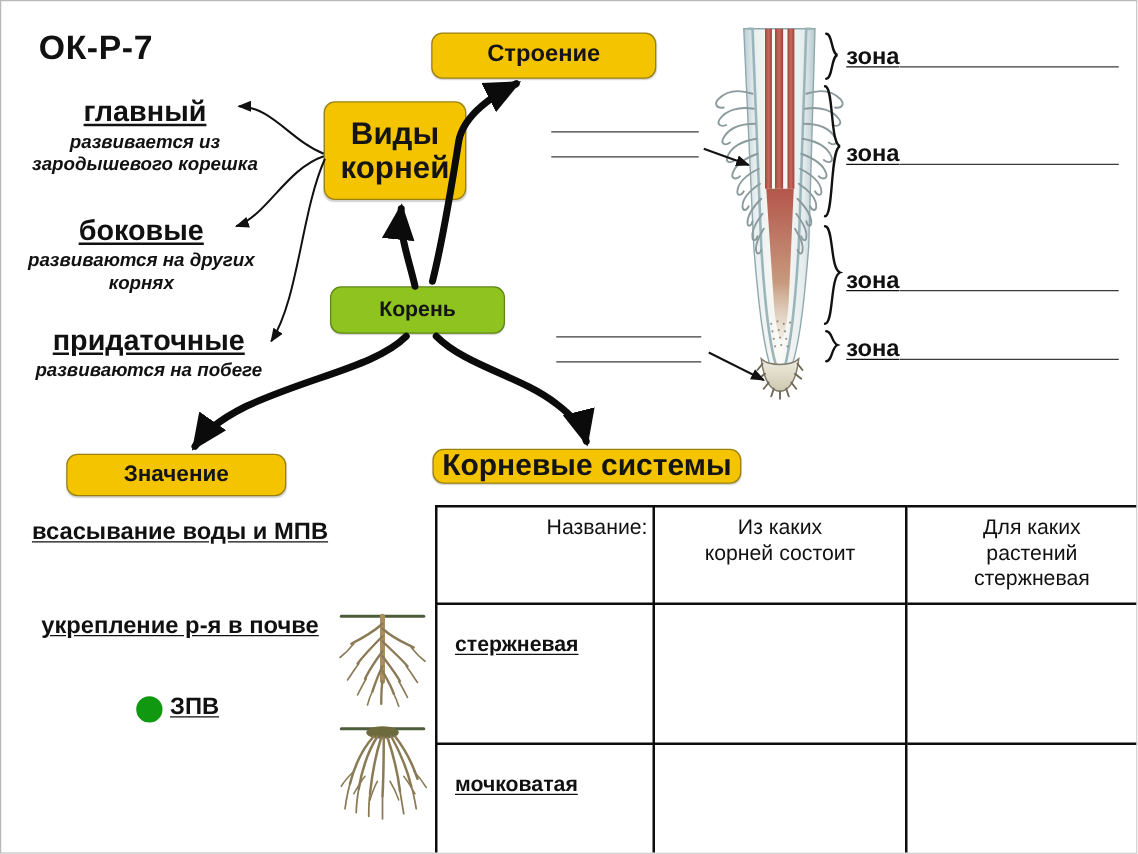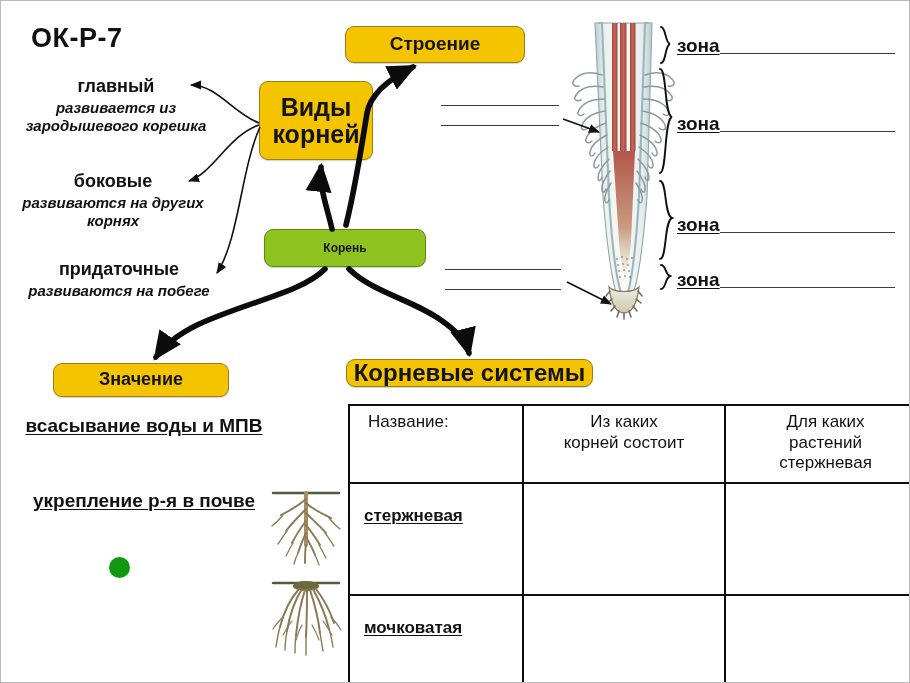--- a/index.html
+++ b/index.html
@@ -36,28 +36,29 @@
     color:#141414;
     line-height:1.08;
     box-sizing:border-box;
     box-shadow:0 1px 1px rgba(0,0,0,.18);
   }
   .node.yellow{background:#F5C400;border-color:#9a8210;}
   .node.green{background:#8FC31F;border-color:#5d8712;}
 
   #node-stroenie{left:344px;top:25px;width:180px;height:37px;font-size:19px;}
   #node-vidy{left:258px;top:80px;width:114px;height:79px;font-size:25px;}
-  #node-koren{left:263px;top:228px;width:162px;height:38px;font-size:12px;}
+  #node-koren{left:263px;top:228px;width:140px;height:38px;font-size:17px;}
   #node-znachenie{left:52px;top:362px;width:176px;height:34px;font-size:18px;}
   #node-sistemy{left:345px;top:358px;width:247px;height:28px;font-size:24px;}
 
   
   .branch{position:absolute;text-align:center;color:#111;}
   .branch .head{
-    font-size:18px;font-weight:bold;
+    font-size:23px;font-weight:bold;
+    text-decoration:underline;
     text-underline-offset:2px;
     white-space:nowrap;
   }
   .branch .sub{
     font-size:15px;font-weight:bold;font-style:italic;
     line-height:1.22;margin-top:2px;text-align:center;
   }
   #branch-glavny{left:20px;top:75px;width:190px;}
   #branch-bokovye{left:14px;top:170px;width:196px;}
   #branch-pridatochnye{left:14px;top:258px;width:208px;}
@@ -116,21 +117,21 @@
     border:2px solid #0d0d0d;
     color:#111;
     font-weight:normal;
     vertical-align:top;
     padding:6px 4px 0 4px;
   }
   #rs-table thead td{
     text-align:center;font-size:17px;line-height:1.22;
     height:70px;vertical-align:top;
   }
-  #rs-table thead td.left-head{text-align:left;padding-left:18px;}
+  #rs-table thead td.left-head{text-align:right;padding-left:18px;}
   #rs-table tbody td{height:88px;}
   #rs-table tbody td.rowname{
     font-size:17px;font-weight:bold;
     text-decoration:underline;text-underline-offset:2px;
     padding-left:14px;padding-top:22px;
   }
   #rs-table .c1{width:150px;}
   #rs-table .c2{width:192px;}
   #rs-table .c3{width:191px;}
 
@@ -171,20 +172,21 @@
   </div>
 
   <div class="branch" id="branch-pridatochnye">
     <div class="head">придаточные</div>
     <div class="sub">развиваются на побеге</div>
   </div>
 
   <div class="sig" id="sig-1">всасывание воды и МПВ</div>
   <div class="sig" id="sig-2">укрепление р-я в почве</div>
   <div class="abs" id="sig-dot"></div>
+  <div class="sig" id="sig-3">ЗПВ</div>
 
   <div class="ansline" id="ans-a1"></div>
   <div class="ansline" id="ans-a2"></div>
   <div class="ansline" id="ans-b1"></div>
   <div class="ansline" id="ans-b2"></div>
 
   <div class="zone" id="zone-1">
     <span class="zlabel">зона</span>
     <span class="zblank"></span>
   </div>

